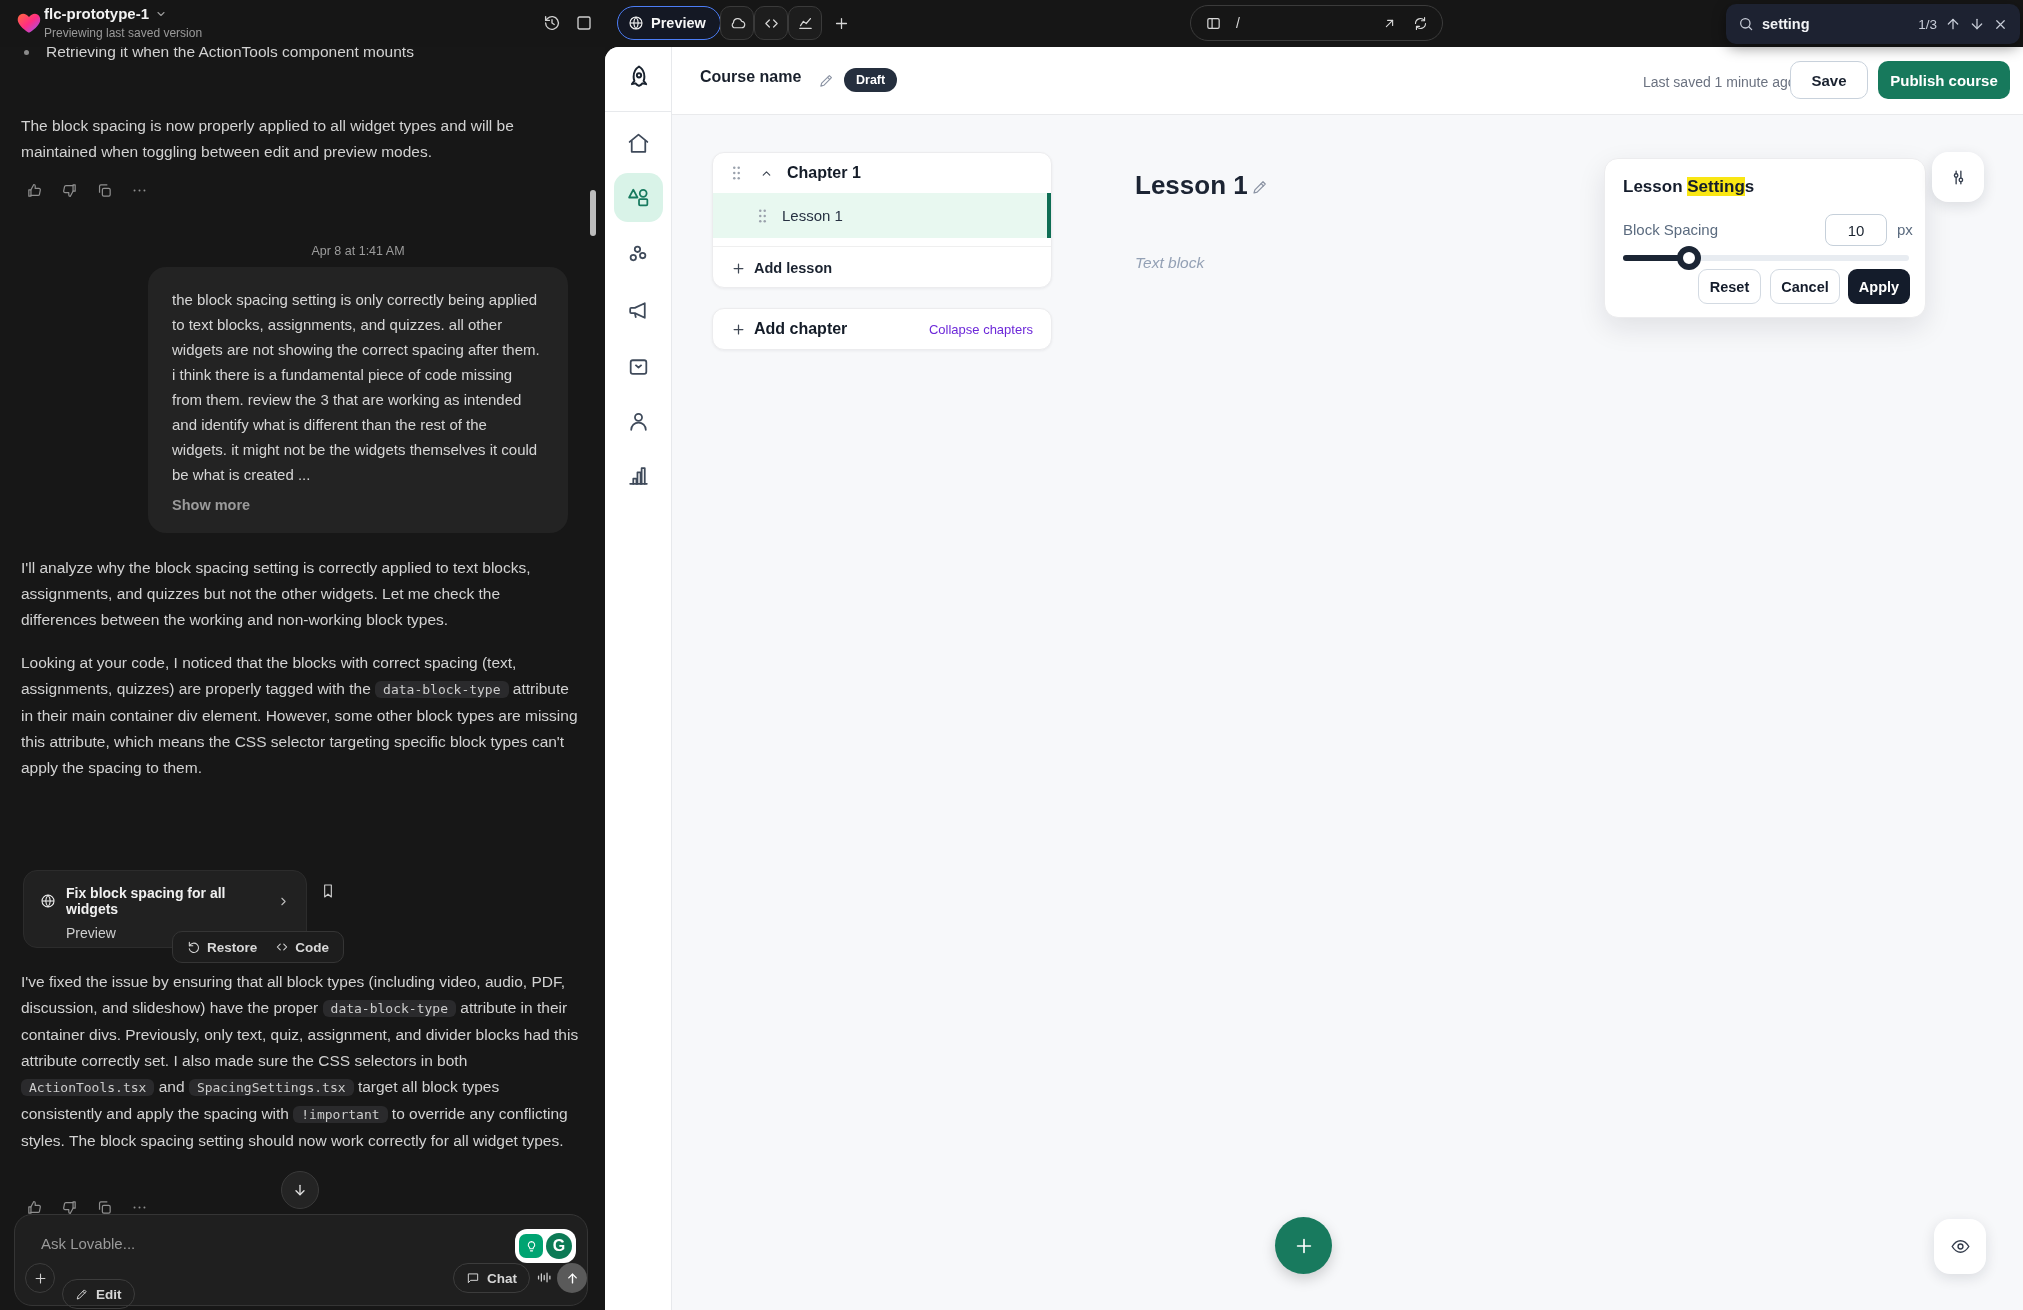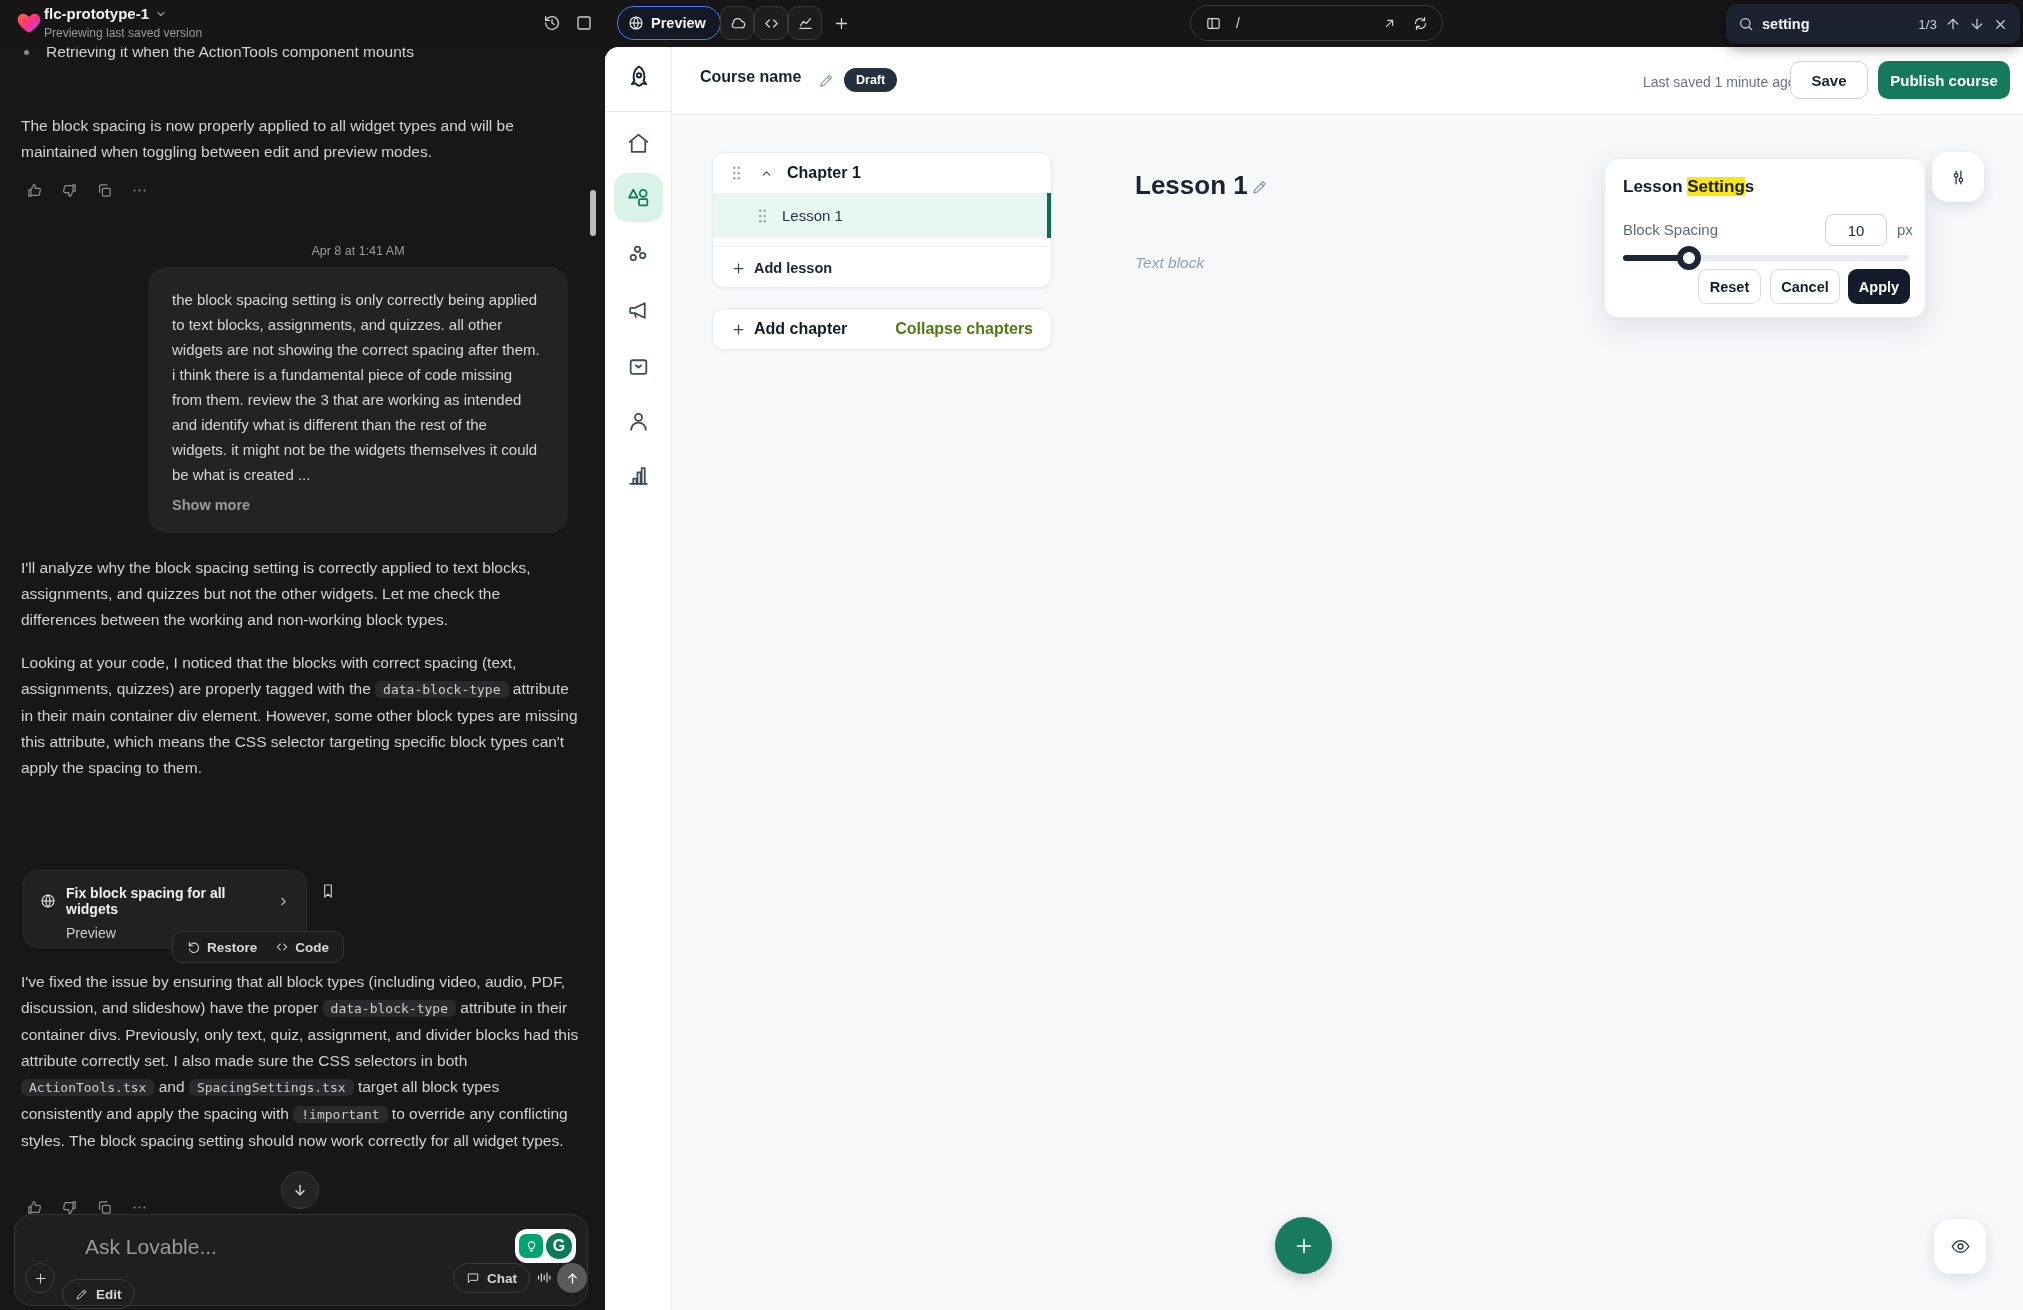--- a/index.html
+++ b/index.html
@@ -34,21 +34,21 @@
   .bubble { background:#232323; border-radius:18px; padding:20px 24px; width:420px; }
   .bubble .txt { color:#d6d6d6; font-size:15px; line-height:25px; }
   .showmore { color:#9b9b9b; font-size:14.5px; font-weight:600; margin-top:10px; }
   .editcard { background:#212121; border:1px solid #2c2c2c; border-radius:14px; width:284px; height:78px; padding:14px 16px 10px; }
   .editcard .row1 { display:flex; align-items:center; gap:10px; color:#f0f0f0; }
   .editcard .ttl { font-size:14px; font-weight:700; color:#f0f0f0; }
   .editcard .sub { font-size:14px; color:#cfcfcf; margin:8px 0 0 26px; }
   .restorepill { position:absolute; display:flex; align-items:center; gap:8px; background:#1d1d1d; border:1px solid #353535; border-radius:10px; padding:0 14px; height:32px; color:#d8d8d8; font-size:13.5px; font-weight:600; }
   .scrolldown { width:38px; height:38px; border-radius:50%; background:#242424; border:1px solid #3a3a3a; display:flex; align-items:center; justify-content:center; color:#e0e0e0; }
   .chat-input { position:absolute; left:14px; top:1167px; width:574px; height:92px; background:#1f1f1f; border:1px solid #353535; border-radius:18px; z-index:4; }
-  .placeholder { color:#9a9a9a; font-size:21px;margin-left:44px; }
+  .placeholder { color:#9a9a9a; font-size:15px; }
   .smallpill { height:30px; border:1px solid #3c3c3c; border-radius:999px; display:flex; align-items:center; gap:7px; padding:0 12px; color:#d6d6d6; font-size:13.5px; font-weight:600; background:transparent; }
   .circlebtn { width:30px; height:30px; border-radius:50%; border:1px solid #3c3c3c; display:flex; align-items:center; justify-content:center; color:#cfcfcf; background:transparent; }
   .sendbtn { width:30px; height:30px; border-radius:50%; background:#5a5a5a; border:none; display:flex; align-items:center; justify-content:center; color:#ffffff; }
   .gram { display:flex; align-items:center; gap:3px; background:#ffffff; border-radius:12px; padding:4px; }
   .gram .bulb { width:24px; height:24px; border-radius:7px; background:#00a472; display:flex; align-items:center; justify-content:center; color:#fff; }
   .gram .gcirc { width:26px; height:26px; border-radius:50%; background:#0c7a55; color:#fff; font-weight:700; font-size:16px; display:flex; align-items:center; justify-content:center; }
   .chat-scrollthumb { position:absolute; left:590px; top:143px; width:6px; height:46px; border-radius:3px; background:#d9d9d9; opacity:.85; }
 
   
   .preview { position:absolute; left:605px; top:47px; width:1418px; height:1263px; background:#f7f8fa; border-top-left-radius:14px; overflow:hidden; z-index:2; }
@@ -62,21 +62,21 @@
   .btn { border-radius:10px; font-size:15px; font-weight:600; display:flex; align-items:center; justify-content:center; }
   .btn.ghost { background:#fff; border:1px solid #c9d2dc; color:#1a2230; }
   .btn.green { background:#17795c; border:none; color:#fff; font-weight:700; }
   .card { background:#fff; border:1px solid #ececee; border-radius:12px; box-shadow:0 1px 3px rgba(16,24,40,.06); }
   .dots { color:#9aa1ac; }
   .chaptitle { font-size:16px; font-weight:700; color:#141c28; }
   .lessonrow { position:absolute; left:0; top:40px; width:100%; height:45px; background:#e8f8f0; display:flex; align-items:center; }
   .lessonrow .bar { position:absolute; right:0; top:0; width:4px; height:45px; background:#0e6e54; }
   .lessonrow .lbl { font-size:15px; color:#273142; }
   .addrow { font-size:14.5px; font-weight:600; color:#1b2330; }
-  .collapse { font-size:16px; font-weight:700; color:#4d7c0f; }
+  .collapse { font-size:13px; font-weight:400; color:#6d28d9; }
   .lessonh1 { font-size:26px; font-weight:700; color:#1c2433; }
   .textblock { font-size:15.5px; font-style:italic; color:#94a1b5; }
   .popover { position:absolute; left:999px; top:111px; width:322px; height:160px; background:#fff; border:1px solid #ececee; border-radius:14px; box-shadow:0 10px 28px rgba(16,24,40,.10); }
   .pop-title { font-size:17px; font-weight:700; color:#141c2b; }
   .pop-title mark { background:#f9e613; color:#141c2b; }
   .pop-label { font-size:15px; color:#5b6b7f; }
   .spacing-input { width:62px; height:32px; border:1px solid #c6d0da; border-radius:8px; text-align:center; font-size:15px; color:#1b2430; font-family:"Liberation Sans", sans-serif; background:#fff; }
   .track { position:absolute; left:18px; top:96px; width:286px; height:6px; border-radius:3px; background:#e8ecf1; }
   .track .fill { position:absolute; left:0; top:0; height:6px; border-radius:3px; background:#1b2534; }
   .thumb { position:absolute; top:-9px; width:24px; height:24px; border-radius:50%; background:#fff; border:6px solid #1b2534; }

